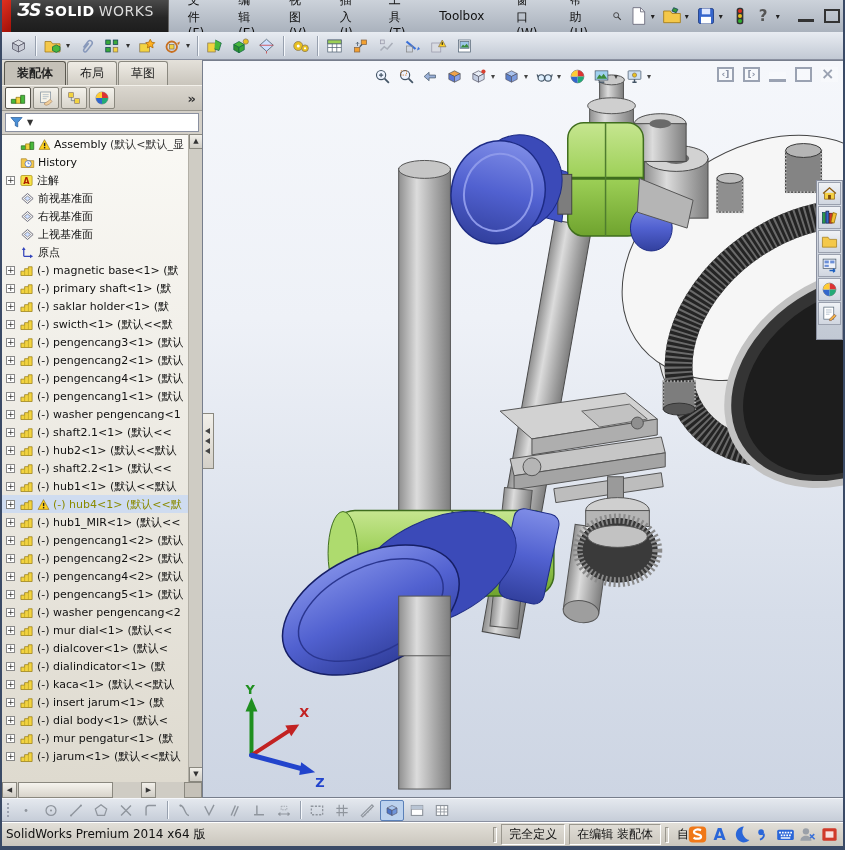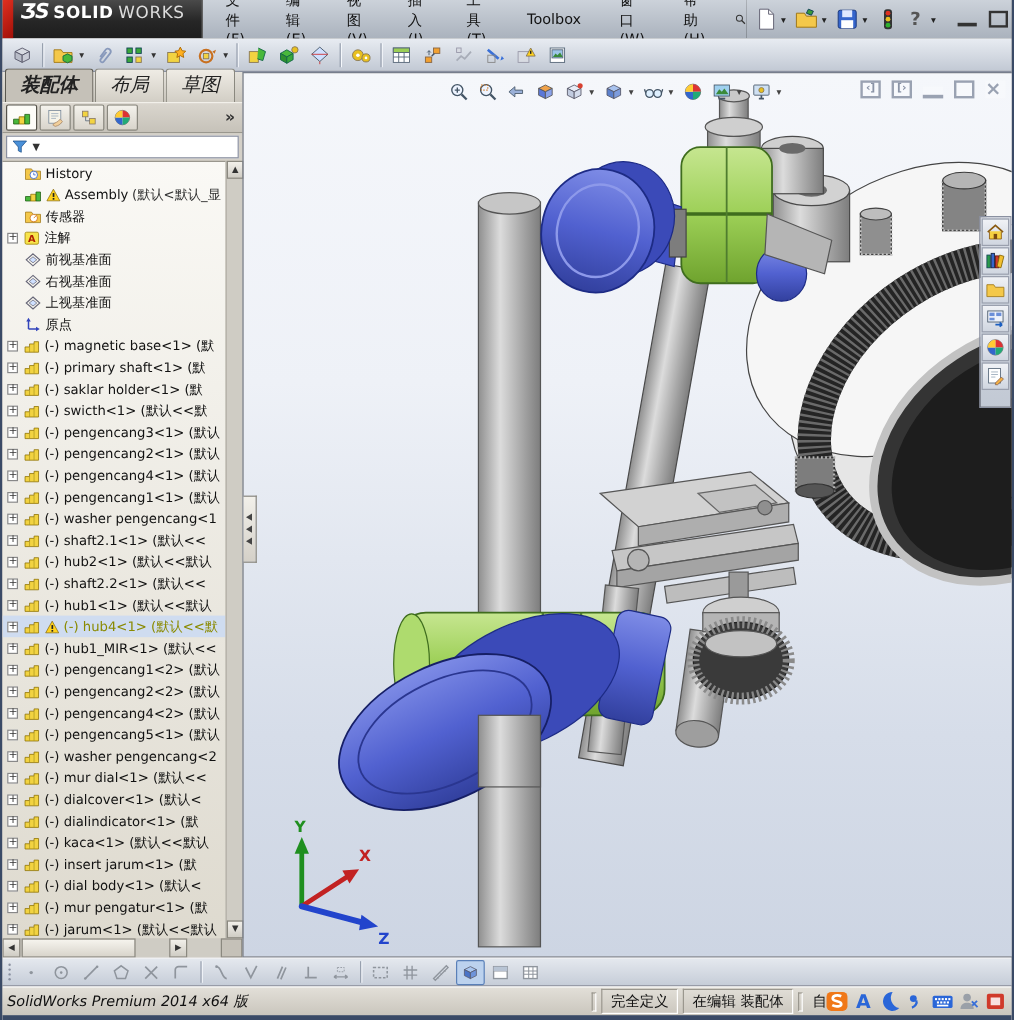--- a/index.html
+++ b/index.html
@@ -25,21 +25,21 @@
   .wc-close{font-size:15px;line-height:13px;text-align:center;color:#222;font-weight:bold;}
   
   .toolbar2{position:absolute;left:0;top:32px;width:100%;height:28px;background:linear-gradient(#e8ecf2,#c2c9d4);border-bottom:1px solid #8a90a0;display:flex;align-items:center;padding-left:4px;gap:1px;}
   .tbtn{width:25px;height:24px;padding:2px;border:1px solid transparent;border-radius:2px;}
   .tsep{width:1px;height:20px;background:#97a0ae;margin:0 3px;box-shadow:1px 0 0 #f5f8fc;}
   .tdrop{font-size:8px;color:#333;align-self:center;width:7px;}
   
   .main{position:absolute;left:0;top:60px;width:100%;height:738px;}
   .leftpanel{position:absolute;left:0;top:0;width:200px;height:100%;background:#d4d0c8;}
   .doc-tabs{position:absolute;left:0;top:0;width:100%;height:25px;display:flex;align-items:flex-end;background:linear-gradient(#e4e1da,#c9c5bc);padding-left:2px;gap:1px;}
-  .dtab{font-size:16px;padding:3px 12px;border:1px solid #8a887f;border-bottom:none;background:linear-gradient(#efece5,#d2cec5);border-radius:3px 3px 0 0;color:#222;font-style:italic;}
+  .dtab{font-size:12px;padding:3px 12px;border:1px solid #8a887f;border-bottom:none;background:linear-gradient(#efece5,#d2cec5);border-radius:3px 3px 0 0;color:#222;}
   .dtab.active{background:#c5c1b8;font-weight:bold;border-color:#5a584f;}
   .fm-tabs{position:absolute;left:0;top:25px;width:100%;height:26px;background:linear-gradient(#dad6ce,#c6c2b9);display:flex;align-items:center;padding-left:3px;gap:2px;border-top:1px solid #f2f0ea;border-bottom:1px solid #9a978e;}
   .fmtab{width:26px;height:22px;padding:2px;border:1px solid #8a887f;background:linear-gradient(#f4f2ec,#d8d4cb);border-radius:2px;}
   .fmtab.active{background:#fdfcf8;border-color:#55524a;}
   .fm-overflow{margin-left:auto;margin-right:6px;font-size:13px;color:#333;font-weight:bold;}
   .filter-row{position:absolute;left:0;top:51px;width:100%;height:23px;background:#d4d0c8;padding:2px 3px;}
   .filter-box{width:100%;height:100%;background:#fff;border:1px solid #8a90a0;display:flex;align-items:center;padding-left:3px;gap:3px;}
   .filter-box .fi{width:15px;height:15px;}
   .filter-box .fd{font-size:8px;color:#333;}
   .tree{position:absolute;left:0;top:74px;width:186px;height:648px;background:linear-gradient(#faf9f5,#dedacf);overflow:hidden;border-top:1px solid #9a978e;}
@@ -74,21 +74,21 @@
   .tpbtn{width:23px;height:23px;padding:2px;border:1px solid #9aa0ae;background:linear-gradient(#f0f2f6,#d0d6e0);margin-bottom:1px;}
   
   .sketchbar{position:absolute;left:0;top:798px;width:100%;height:24px;background:linear-gradient(#e4e8ee,#c6cdd8);border-top:1px solid #f4f6fa;border-bottom:1px solid #8a90a0;display:flex;align-items:center;gap:1px;padding-left:2px;}
   .grip{width:7px;height:18px;display:flex;flex-direction:column;justify-content:center;gap:2px;margin-right:2px;}
   .grip i{width:2px;height:2px;background:#8a90a0;border-radius:50%;align-self:center;}
   .skbtn{width:24px;height:21px;padding:2px;}
   .skbtn.active{background:#bcd2ee;border:1px solid #5a80b8;border-radius:2px;}
   .sksep{width:1px;height:18px;background:#97a0ae;margin:0 3px;box-shadow:1px 0 0 #f5f8fc;}
   
   .statusbar{position:absolute;left:0;top:822px;width:100%;height:24px;background:linear-gradient(#e2dfd8,#cac6bd);border-top:1px solid #fff;display:flex;align-items:center;font-size:12px;color:#111;padding:0 4px;}
-  .sb-left{flex:1;font-style:italic;}
+  .sb-left{flex:1;}
   .sb-cell{border:1px solid;border-color:#9a978e #fff #fff #9a978e;padding:1px 7px;margin-left:4px;white-space:nowrap;}
   .sb-sep{width:4px;height:16px;border:1px solid;border-color:#9a978e #fff #fff #9a978e;margin-left:4px;}
   .ime{display:flex;align-items:center;gap:3px;margin-left:8px;}
   .ime .pre{font-size:12px;margin-right:-4px;}
   .imebtn{width:19px;height:19px;}
   .app-bottom{position:absolute;left:0;top:846px;width:100%;height:4px;background:#3a4a66;}
   svg{display:block;width:100%;height:100%;}
 </style>
 </head>
 <body>
@@ -331,56 +331,45 @@
               </svg>
             </span>
           <span class="fd">▼</span>
         </div>
       </div>
       <div class="tree" id="tree">
           <div class="trow">
             <span style="width: 11px; flex: 0 0 auto;"></span>
             <span class="ticon">
               <svg viewBox="0 0 24 24">
+                <path d="M2 20v-6h7v6z" fill="#49b83b" stroke="#1e5c12"></path>
+                <path d="M9 20v-9h7v9z" fill="#f2d341" stroke="#8a6d00"></path>
+                <path d="M16 20V8h6v12z" fill="#49b83b" stroke="#1e5c12"></path>
+              </svg>
+            </span>
+            <span class="ticon small">
+              <svg viewBox="0 0 24 24">
+                <path d="M12 3L22 21H2z" fill="#ffd21f" stroke="#7a5c00"></path>
+                <rect x="10.9" y="9" width="2.6" height="6" fill="#222"></rect>
+                <rect x="10.9" y="16.6" width="2.6" height="2.6" fill="#222"></rect>
+              </svg>
+            </span>
+            <span class="tlabel">Assembly</span>
+            <span class="suffix"> (默认&lt;默认_显</span>
+          </div>
+          <div class="trow">
+            <span style="width: 11px; flex: 0 0 auto;"></span>
+            <span class="ticon">
+              <svg viewBox="0 0 24 24">
                 <path d="M2 6h8l2 3h10v11H2z" fill="#f4c84a" stroke="#a07818"></path>
                 <circle cx="13" cy="14" r="5" fill="#fff" stroke="#2255cc"></circle>
                 <path d="M13 11v3h2.5" stroke="#2255cc" fill="none"></path>
               </svg>
             </span>
             <span class="tlabel">History</span>
-          </div>
-          <div class="trow">
-            <span style="width: 11px; flex: 0 0 auto;"></span>
-            <span class="ticon">
-              <svg viewBox="0 0 24 24">
-                <path d="M2 20v-6h7v6z" fill="#49b83b" stroke="#1e5c12"></path>
-                <path d="M9 20v-9h7v9z" fill="#f2d341" stroke="#8a6d00"></path>
-                <path d="M16 20V8h6v12z" fill="#49b83b" stroke="#1e5c12"></path>
-              </svg>
-            </span>
-            <span class="ticon small">
-              <svg viewBox="0 0 24 24">
-                <path d="M12 3L22 21H2z" fill="#ffd21f" stroke="#7a5c00"></path>
-                <rect x="10.9" y="9" width="2.6" height="6" fill="#222"></rect>
-                <rect x="10.9" y="16.6" width="2.6" height="2.6" fill="#222"></rect>
-              </svg>
-            </span>
-            <span class="tlabel">Assembly</span>
-            <span class="suffix"> (默认&lt;默认_显</span>
-          </div>
-          <div class="trow">
-            <span style="width: 11px; flex: 0 0 auto;"></span>
-            <span class="ticon">
-              <svg viewBox="0 0 24 24">
-                <path d="M2 6h8l2 3h10v11H2z" fill="#f4c84a" stroke="#a07818"></path>
-                <circle cx="13" cy="14" r="5" fill="#fff" stroke="#c60"></circle>
-                <path d="M13 14l3-3" stroke="#c60"></path>
-              </svg>
-            </span>
-            <span class="tlabel">传感器</span>
           </div>
           <div class="trow">
             <span class="plus">+</span>
             <span class="ticon">
               <svg viewBox="0 0 24 24">
                 <rect x="3" y="4" width="18" height="16" rx="2" fill="#f7e34a" stroke="#9a7d00"></rect>
                 <text x="12" y="17" font-size="13" text-anchor="middle" fill="#b02000" font-weight="bold">A</text>
               </svg>
             </span>
             <span class="tlabel">注解</span>

